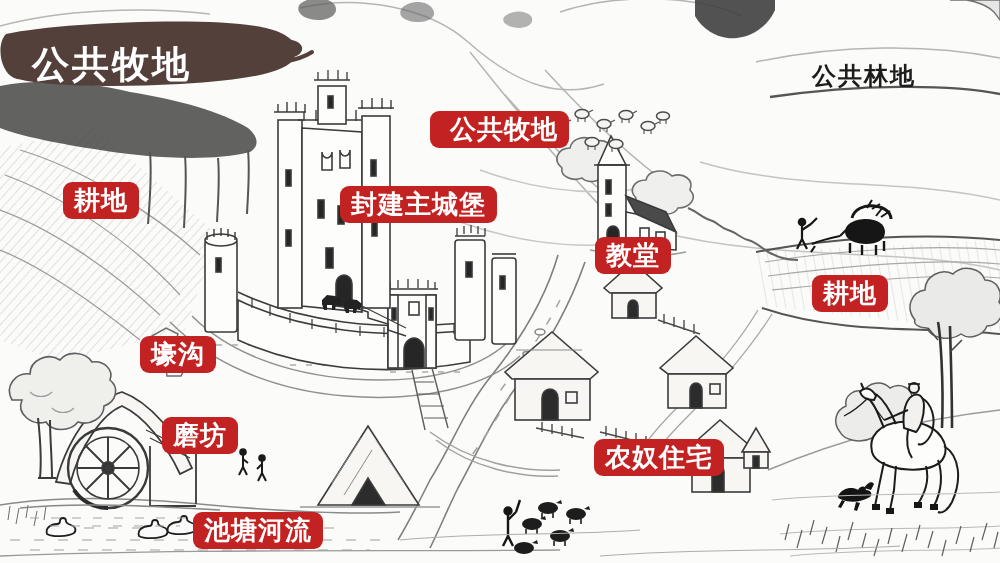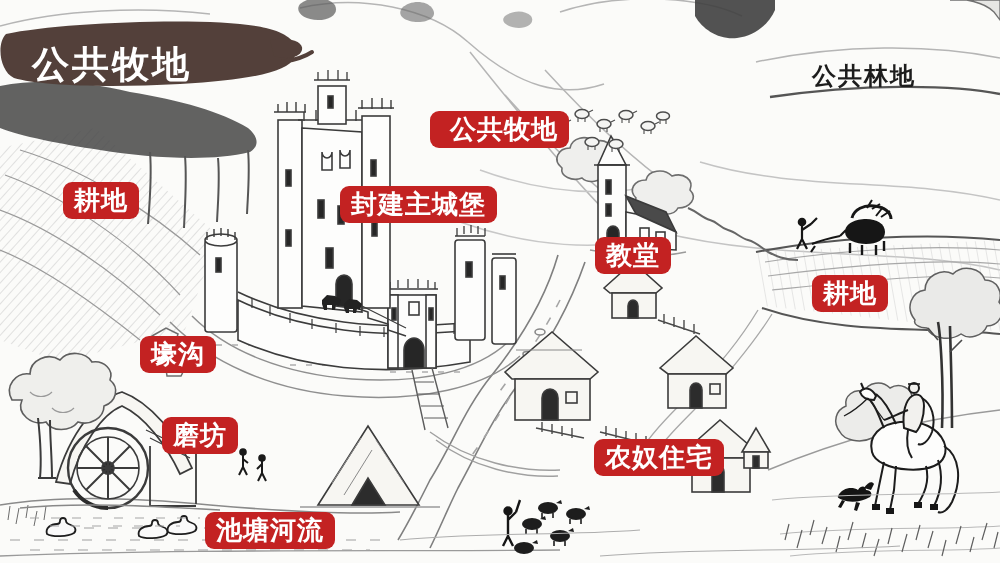--- a/index.html
+++ b/index.html
@@ -14,21 +14,21 @@
          font-size:26px;line-height:1.05;letter-spacing:1px;padding:5px 11px;
          border-radius:9px;white-space:nowrap;}
   #badge-common-pasture{left:430px;top:111px;padding-left:20px;}
   #badge-arable-left{left:63px;top:182px;}
   #badge-lord-castle{left:340px;top:186px;}
   #badge-church{left:595px;top:237px;}
   #badge-arable-right{left:812px;top:275px;}
   #badge-moat{left:140px;top:336px;}
   #badge-mill{left:162px;top:417px;}
   #badge-serf-housing{left:594px;top:407px;margin-top:32px;}
-  #badge-pond-river{left:193px;top:512px;margin-left:12px;}
+  #badge-pond-river{left:193px;top:512px;}
   .corner-label{position:absolute;left:812px;top:60px;color:var(--label-black);
          font-size:24px;font-weight:600;letter-spacing:2px;white-space:nowrap;text-align:center;}
   .title-wrap{position:absolute;left:0;top:18px;width:340px;height:80px;}
   .title-text{position:absolute;left:32px;top:22px;color:#fff;font-size:37px;
          font-weight:700;letter-spacing:3px;white-space:nowrap;}
 </style>
 </head>
 <body>
 
 <div class="stage">

